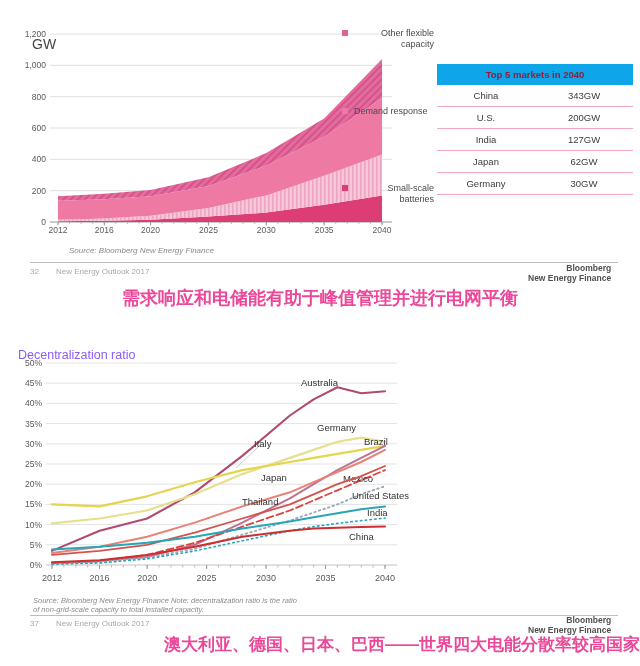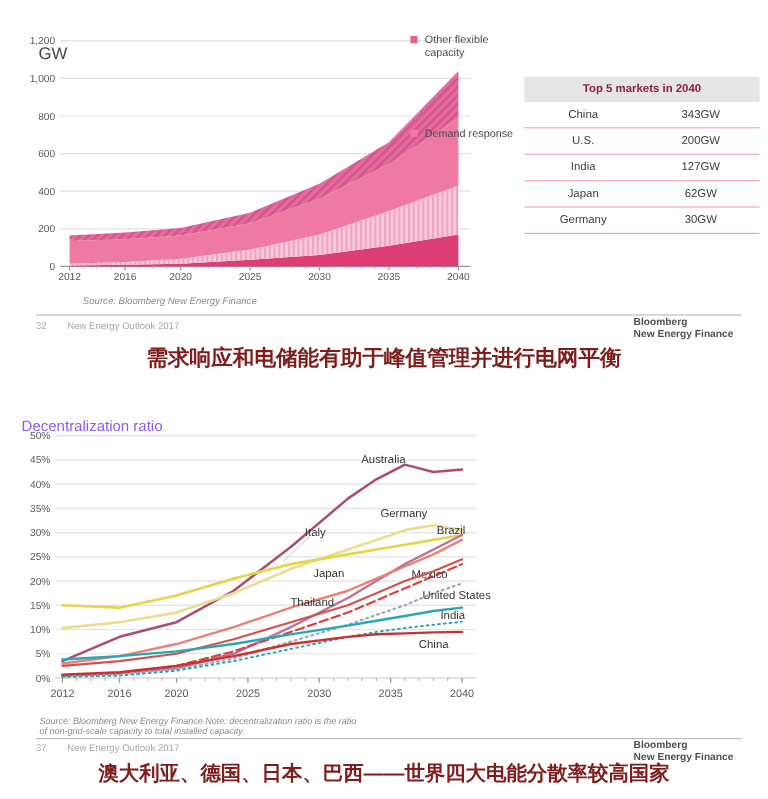--- a/index.html
+++ b/index.html
@@ -1,34 +1,34 @@
 <!DOCTYPE html>
 <html><head>
 <meta charset="utf-8">
 <style>
   html,body{margin:0;padding:0;background:#f4f4f4;}
   #page{position:relative;width:640px;height:666px;background:#ffffff;overflow:hidden;
         font-family:"Liberation Sans","DejaVu Sans",sans-serif;}
-  .abs{position:absolute;}
+  .abs{position:absolute;text-align:right;}
   svg{position:absolute;left:0;top:0;}
   .legend-item{position:absolute;display:flex;align-items:flex-start;width:92px;}
   .legend-bullet{width:6px;height:6px;margin-top:2px;flex:0 0 auto;}
   .legend-label{margin-left:6px;font-size:9px;line-height:11px;color:#4a4a4a;}
   #markets-table{position:absolute;left:437px;top:64px;width:196px;font-size:9.5px;color:#3c3c3c;}
-  #markets-table .hdr{background:#e5e5e5;color:#8d1f3f;font-weight:bold;text-align:center;
+  #markets-table .hdr{background:#0ea5e9;color:#8d1f3f;font-weight:bold;text-align:center;
         padding:5px 0;font-size:9.5px;}
   #markets-table .row{display:flex;border-bottom:1px solid #f2a6c4;padding:5px 0;}
   #markets-table .row .c{flex:1;text-align:center;}
   .source-line{font-style:italic;font-size:8px;color:#8a8a8a;white-space:nowrap;}
   .rule{position:absolute;height:1px;background:#bdbdbd;}
   .footer-text{font-size:8px;color:#a8a8a8;white-space:nowrap;}
   .brand{font-size:8.5px;font-weight:bold;color:#4f4f4f;line-height:9.5px;white-space:nowrap;}
-  .caption{position:absolute;left:0;width:640px;text-align:center;font-weight:bold;color:#7f1d1d;}
+  .caption{position:absolute;left:0;width:640px;text-align:center;font-weight:bold;color:#ec4899;}
   #caption-top{top:286px;font-size:18px;}
-  #caption-bottom{top:633px;font-size:17px;}
+  #caption-bottom{top:633px;font-size:17px;text-align:right;}
   #chart2-title{position:absolute;left:18px;top:348px;font-size:12.5px;font-weight:normal;color:#8b5cf6;}
   #gw-label{position:absolute;left:32px;top:8px;font-size:14px;color:#444;margin-top:28px;}
 </style>
 </head>
 <body>
 
 <div id="page">
 
   <svg id="charts-svg" width="640" height="666" viewBox="0 0 640 666">
       <defs>
@@ -199,20 +199,24 @@
 
   <div id="legend" class="abs" style="left:342px;top:28px;width:96px;height:180px;">
       <div class="legend-item" style="top: 0px;">
         <span class="legend-bullet" style="background: rgb(226, 98, 151);"></span>
         <span class="legend-label">Other flexible capacity</span>
       </div>
       <div class="legend-item" style="top: 62px; margin-top: 16px;">
         <span class="legend-bullet" style="background: rgb(238, 122, 164);"></span>
         <span class="legend-label">Demand response</span>
       </div>
+      <div class="legend-item" style="top: 155px;">
+        <span class="legend-bullet" style="background: rgb(220, 61, 116);"></span>
+        <span class="legend-label">Small-scale batteries</span>
+      </div>
     </div>
 
   <div id="markets-table">
     <div class="hdr">Top 5 markets in 2040</div>
     <div id="markets-rows">
         <div class="row">
           <div class="c">China</div>
           <div class="c">343GW</div>
         </div>
         <div class="row">

